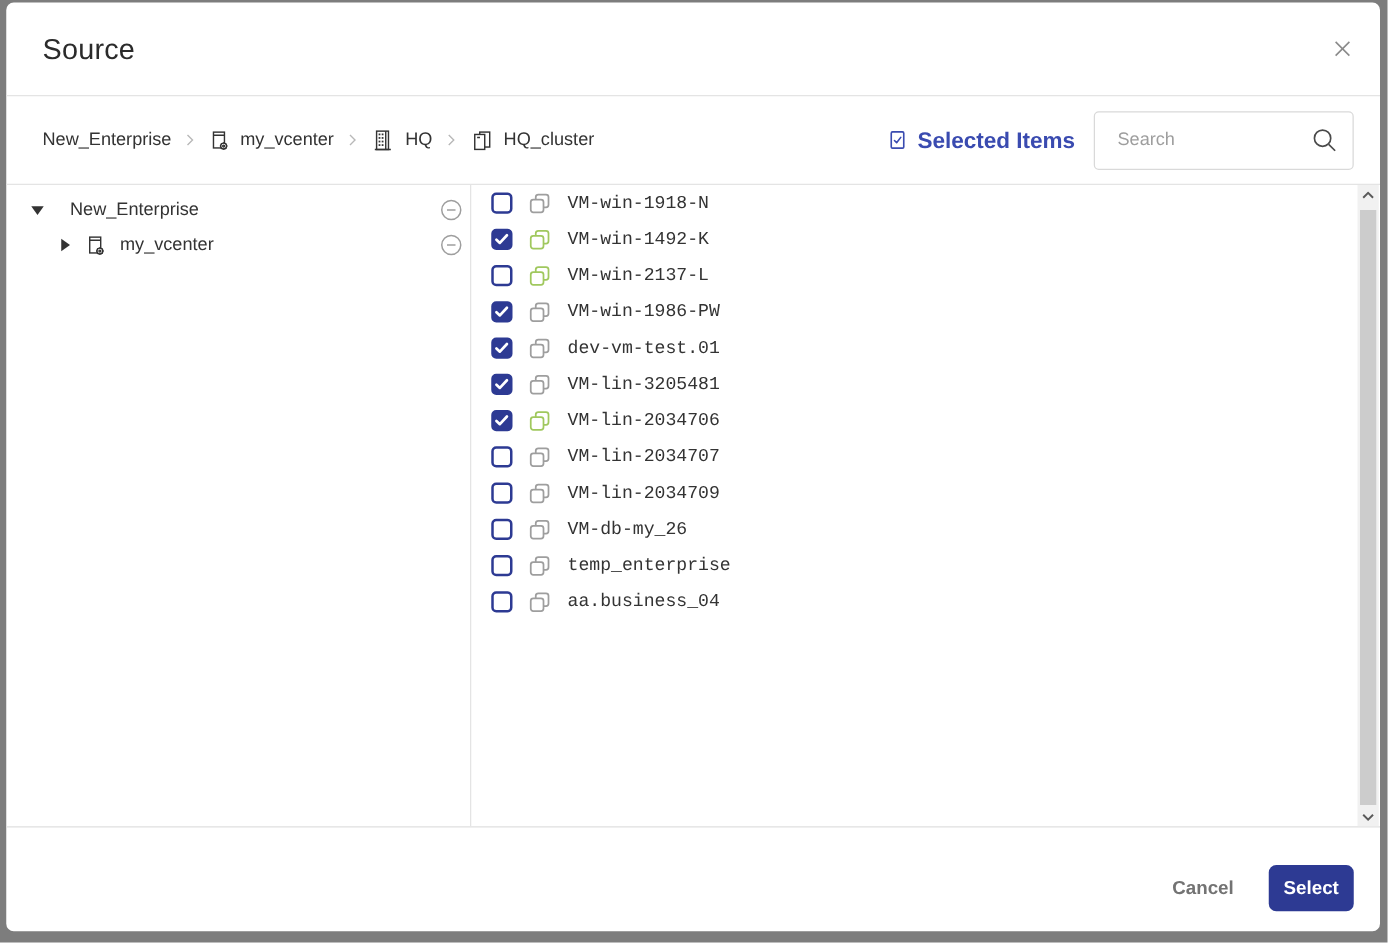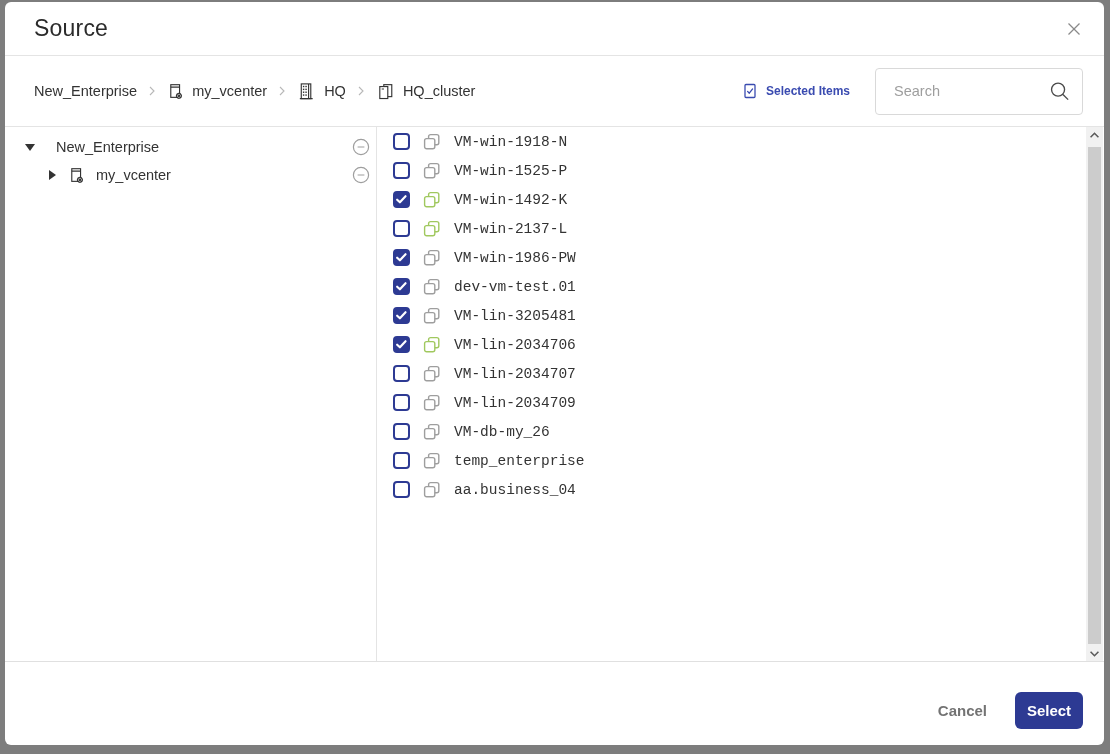--- a/index.html
+++ b/index.html
@@ -11,21 +11,21 @@
     overflow:hidden;
   }
   .dialog {
     position:absolute; left:5px; top:2px; right:6px; bottom:9px;
     background:#fff; border-radius:6px;
     display:flex; flex-direction:column;
     overflow:hidden;
   }
   
   .hdr {
-    height:54px; flex:0 0 auto;
+    height:75px; flex:0 0 auto;
     border-bottom:1px solid #e4e4e4;
     display:flex; align-items:center; justify-content:space-between;
     padding:0 22px 0 29px;
   }
   .hdr-title { font-size:23px; font-weight:500; color:#2b2b2b; letter-spacing:.2px; }
   .close-btn { width:16px; height:16px; cursor:pointer; display:flex; }
   .close-btn svg { stroke:#8a8a8a; stroke-width:1.3; }
   
   .toolbar {
     height:71px; flex:0 0 auto;
@@ -36,22 +36,22 @@
   .crumbs { display:flex; align-items:center; font-size:14.5px; color:#333; }
   .crumb { display:flex; align-items:center; cursor:pointer; }
   .crumb .clabel { white-space:nowrap; }
   .crumb-sep { margin:0 11px; display:flex; }
   .crumb-sep svg { stroke:#b8b8b8; stroke-width:1.4; fill:none; }
   .crumb .cicon { margin-right:8px; display:flex; }
   .crumb .cicon svg { stroke:#333; fill:none; stroke-width:1.2; }
   .tb-right { display:flex; align-items:center; }
   .sel-items {
     display:flex; align-items:center; gap:8px;
-    color:var(--link); font-weight:700; font-size:12px;
-    cursor:pointer; margin-right:25px; white-space:nowrap;
+    color:var(--link); font-weight:700; font-size:18px;
+    cursor:pointer; margin-right:15px; white-space:nowrap;
   }
   .sel-items svg { stroke:var(--link); fill:none; stroke-width:1.3; }
   .search-wrap { position:relative; }
   .search-input {
     width:208px; height:47px;
     border:1px solid #d9d9d9; border-radius:4px;
     font-family:inherit; font-size:14.5px; color:#333;
     padding:0 44px 0 18px; outline:none; background:#fff;
   }
   .search-input::placeholder { color:#9e9e9e; }
@@ -259,30 +259,20 @@
             <span class="cb" role="checkbox" aria-checked="false"></span>
             <span class="vmic off">
               <svg viewBox="0 0 18 18" width="18" height="18">
                 <rect x="5.6" y="1.6" width="10.2" height="10.2" rx="2"></rect>
                 <rect x="1.6" y="5.6" width="10.2" height="10.2" rx="2"></rect>
               </svg>
             </span>
             <span class="vm-label">VM-win-1918-N</span>
           </div>
           <div class="vm-row">
-            <span class="cb" role="checkbox" aria-checked="false"></span>
-            <span class="vmic off">
-              <svg viewBox="0 0 18 18" width="18" height="18">
-                <rect x="5.6" y="1.6" width="10.2" height="10.2" rx="2"></rect>
-                <rect x="1.6" y="5.6" width="10.2" height="10.2" rx="2"></rect>
-              </svg>
-            </span>
-            <span class="vm-label">VM-win-1525-P</span>
-          </div>
-          <div class="vm-row">
             <span class="cb checked" role="checkbox" aria-checked="true">
               <svg viewBox="0 0 17 17" width="13" height="13">
                 <polyline points="2.8,8.8 6.4,12.2 13.8,4.2" fill="none" stroke="#fff" stroke-width="2.8" stroke-linecap="round" stroke-linejoin="round"></polyline>
               </svg>
             </span>
             <span class="vmic on">
               <svg viewBox="0 0 18 18" width="18" height="18">
                 <rect x="5.6" y="1.6" width="10.2" height="10.2" rx="2"></rect>
                 <rect x="1.6" y="5.6" width="10.2" height="10.2" rx="2"></rect>
               </svg>

